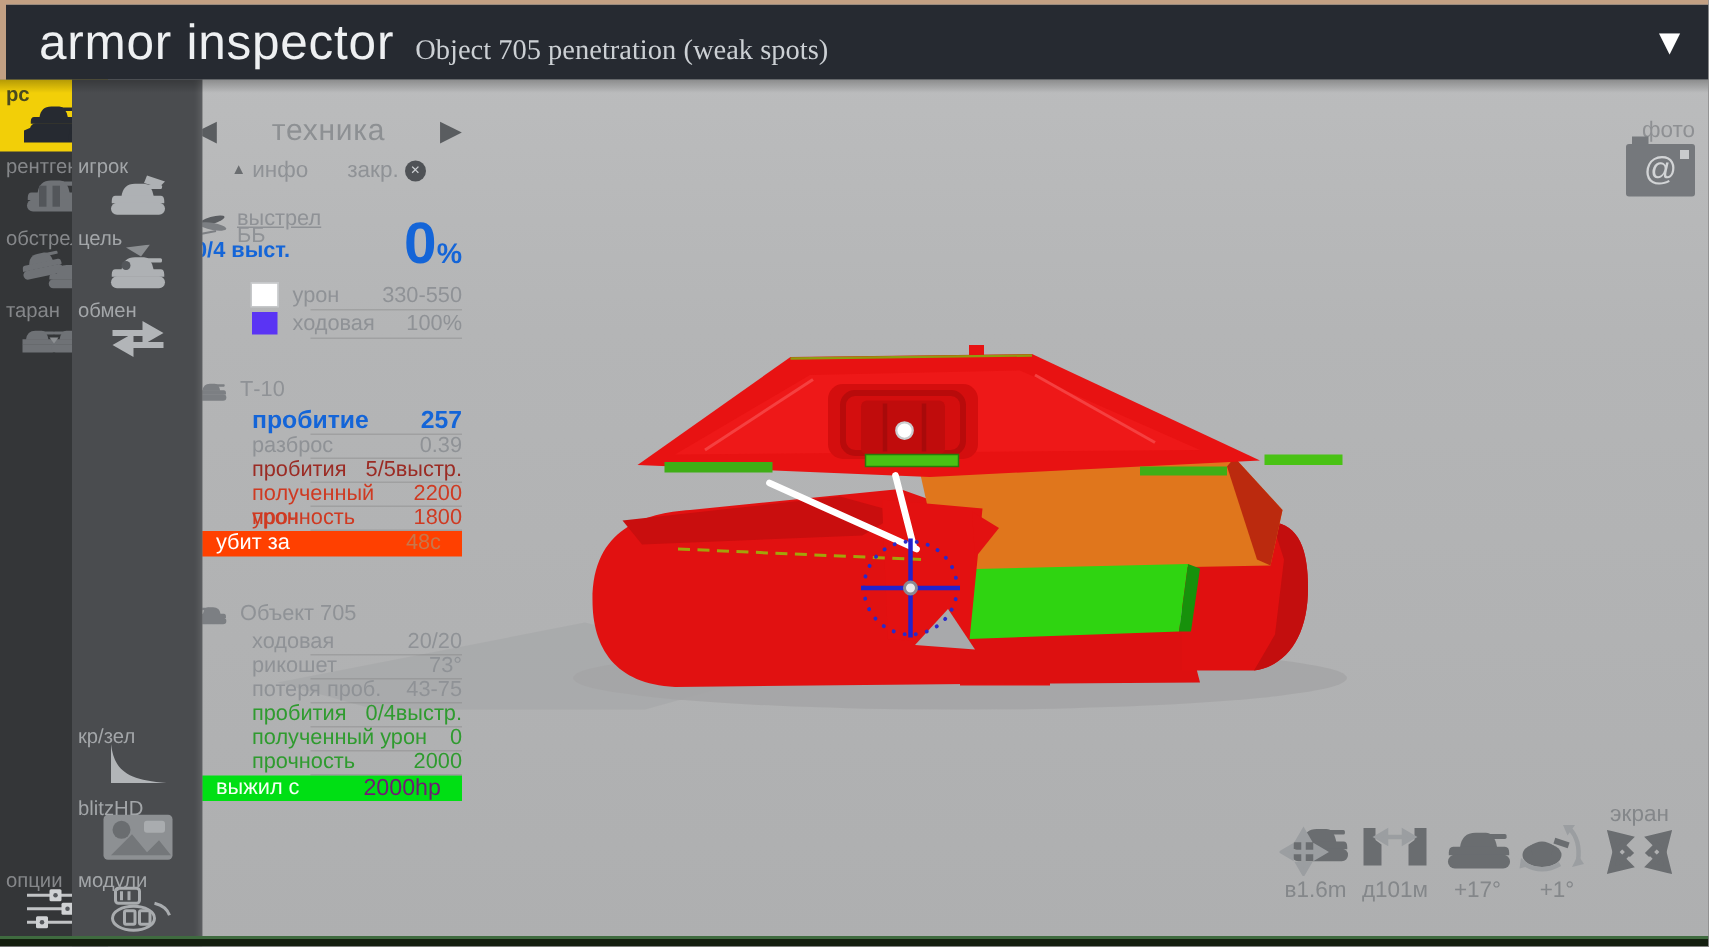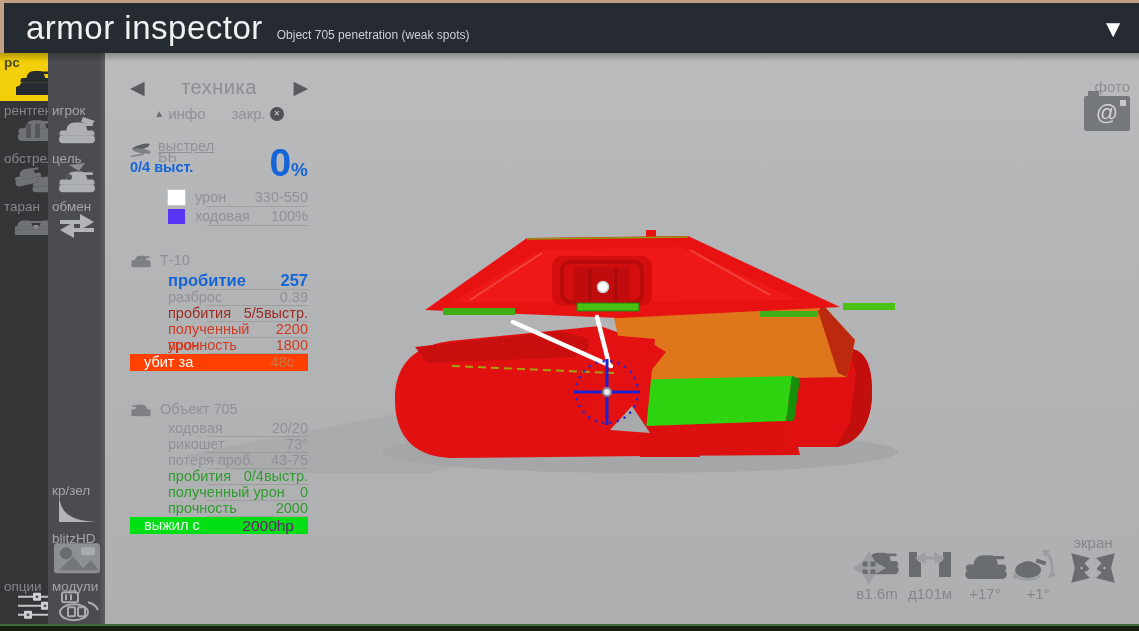--- a/index.html
+++ b/index.html
@@ -6,28 +6,28 @@
   .app{position:relative;width:1139px;height:631px;overflow:hidden;
        font-family:"Liberation Sans","DejaVu Sans",sans-serif;
        background:linear-gradient(180deg,#bdbebf 0%,#b4b5b6 35%,#aeafb0 100%);}
   
   .edge-top{position:absolute;top:0;left:0;right:0;height:3px;background:#c2a083;z-index:30;}
   .edge-left{position:absolute;top:0;left:0;width:4px;height:53px;background:#c2a083;z-index:31;}
   
   .titlebar{position:absolute;top:3px;left:4px;right:0;height:50px;background:#262a31;z-index:25;
             display:flex;align-items:baseline;}
   .app-title{color:#eef0f2;font-size:33px;font-weight:400;margin-left:22px;line-height:50px;letter-spacing:.5px;}
-  .app-subtitle{color:#ccd0d4;font-size:12px;margin-left:14px;}
+  .app-subtitle{color:#ccd0d4;font-size:19px;margin-left:14px;font-family:Liberation Serif, serif;}
   .dropdown-tri{position:absolute;right:14px;top:14px;color:#ffffff;font-size:24px;line-height:24px;cursor:pointer;}
   .header-shadow{position:absolute;top:53px;left:0;right:0;height:9px;z-index:24;
             background:linear-gradient(rgba(0,0,0,.26),rgba(0,0,0,0));pointer-events:none;}
   
   .col{position:absolute;top:53px;bottom:0;z-index:20;}
   .col1{left:0;width:72px;background:#343638;}
-  .col2{left:48px;width:57px;background:#4a4c4f;box-shadow:inset -5px 0 6px -4px rgba(255,255,255,.18);}
+  .col2{left:48px;width:57px;background:#4a4c4f;box-shadow:inset -5px 0 6px -4px rgba(255,255,255,.18);padding-left:30px;}
   .t{position:absolute;left:0;right:0;height:48px;overflow:hidden;}
   .t .tl{position:absolute;top:2px;left:4px;font-size:13.5px;color:#85878a;z-index:2;white-space:nowrap;}
   .col2 .t .tl{color:#a3a6a9;}
   .t svg{position:absolute;left:50%;top:55%;transform:translate(-50%,-40%);}
   .t.selected{background:#f2cf08;}
   .t.selected .tl{color:#4a4a20;font-weight:bold;}
   
   .panel{position:absolute;left:130px;top:76px;width:178px;z-index:15;font-size:14.5px;color:#8f9296;}
   .pnav{display:flex;align-items:center;justify-content:space-between;}
   .pnav .ttl{font-size:20px;color:#8d9093;letter-spacing:.5px;}

